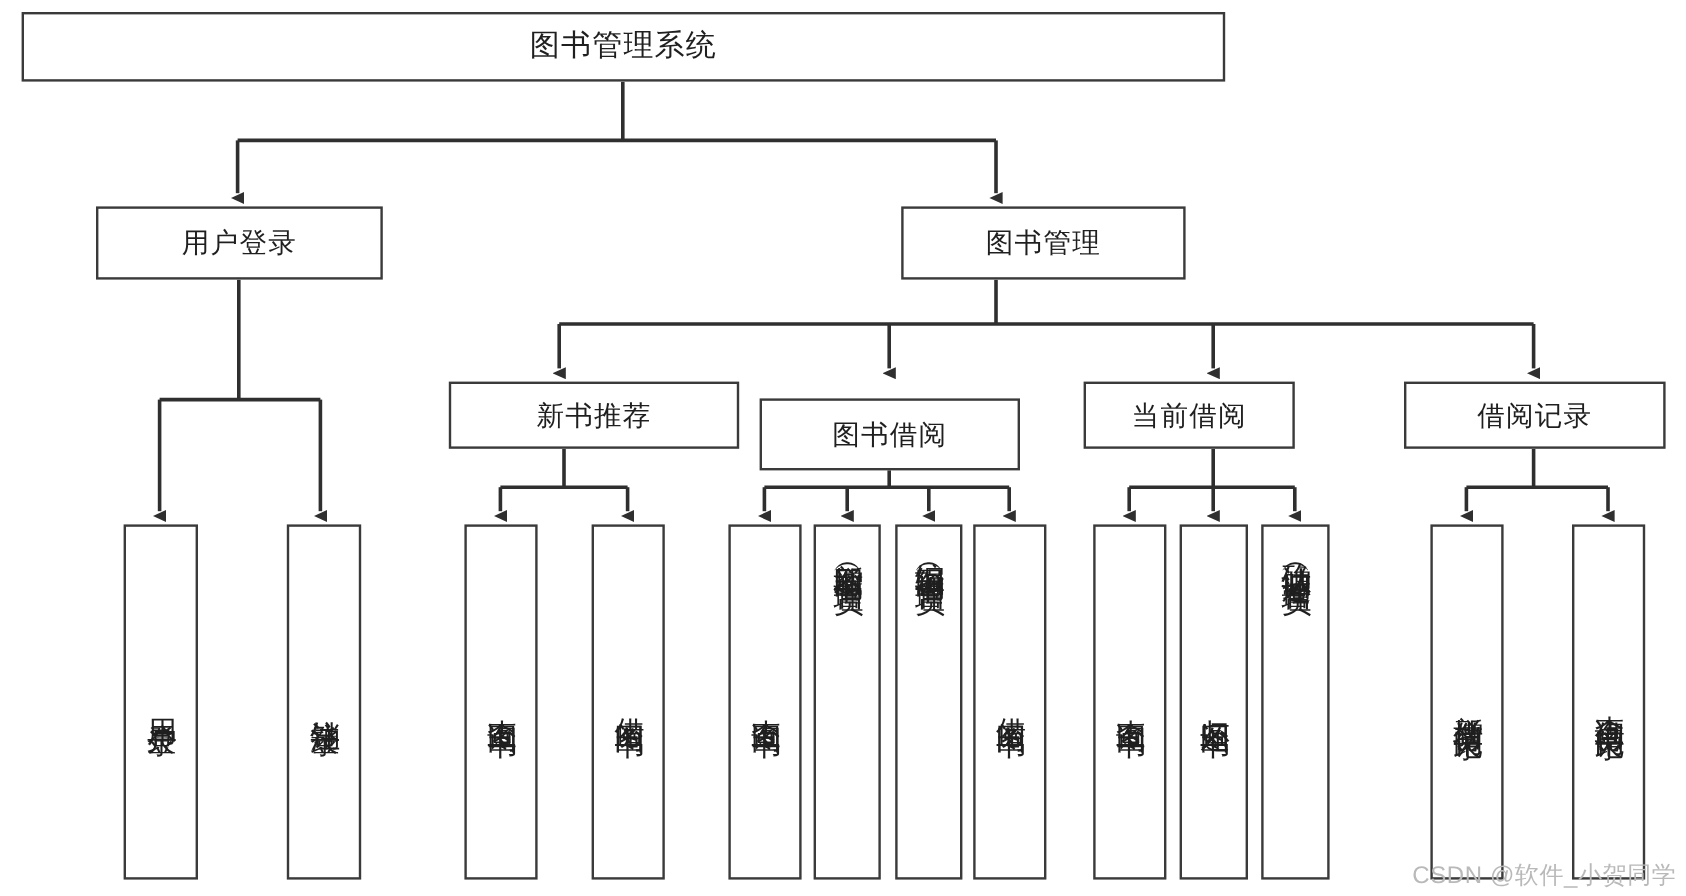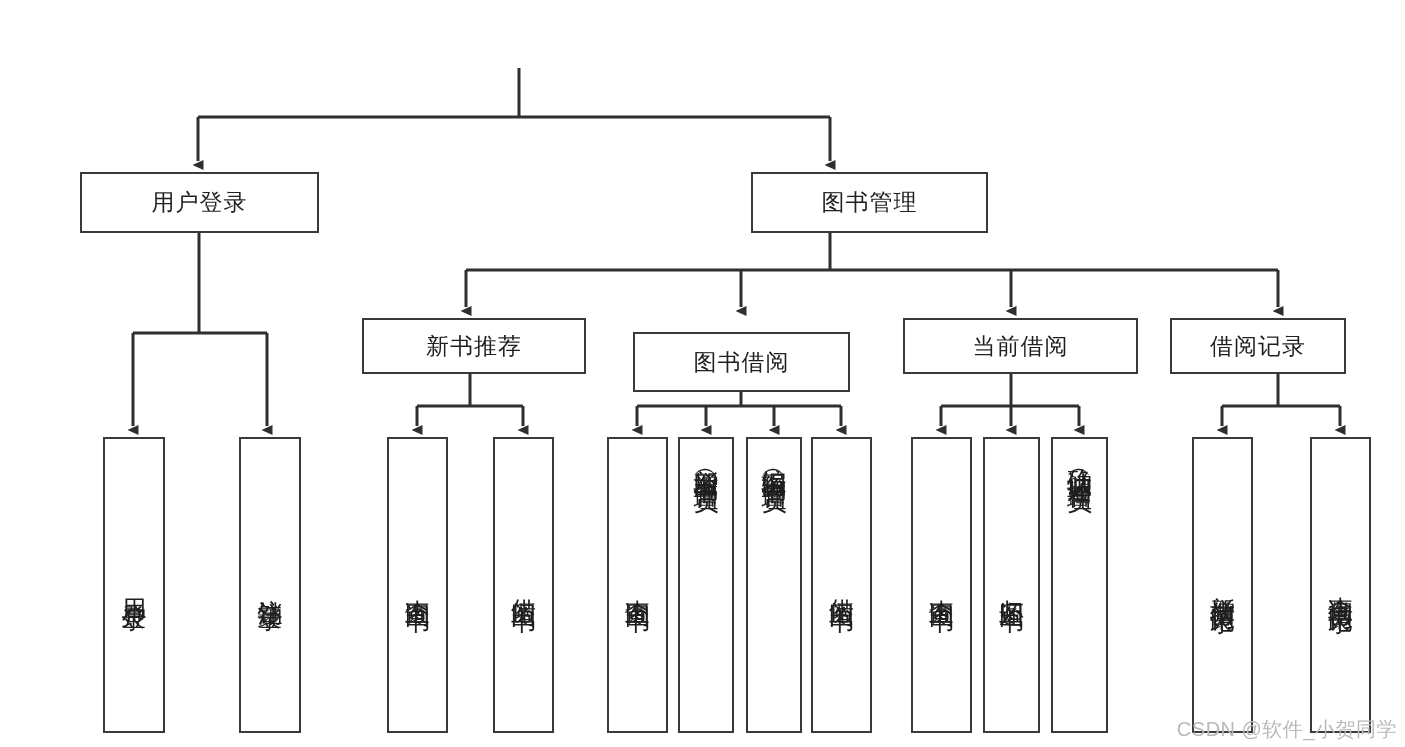--- a/index.html
+++ b/index.html
@@ -124,38 +124,41 @@
       <path d="M1011,406 L1011,426" marker-end="url(#arrow)"></path>
       <path d="M1079,406 L1079,426" marker-end="url(#arrow)"></path>
 
       <path d="M1278,374 L1278,406"></path>
       <path d="M1222,406 L1340,406"></path>
       <path d="M1222,406 L1222,426" marker-end="url(#arrow)"></path>
       <path d="M1340,406 L1340,426" marker-end="url(#arrow)"></path>
     </g>
   </svg>
 
+  <div class="node root horizontal" style="left:18px; top:10px; width:1003px; height:58px;">
+    <span class="node-label">图书管理系统</span>
+  </div>
 
   <div class="node horizontal" style="left:80px; top:172px; width:239px; height:61px;">
     <span class="node-label">用户登录</span>
   </div>
   <div class="node horizontal" style="left:712px; top:172px; width:237px; height:61px;margin-left:39px;">
     <span class="node-label">图书管理</span>
   </div>
 
-  <div class="node horizontal" style="left:362px; top:318px; width:224px; height:56px;">
+  <div class="node horizontal" style="left:374px; top:318px; width:242px; height:56px;">
     <span class="node-label">新书推荐</span>
   </div>
   <div class="node horizontal" style="left:633px; top:332px; width:217px; height:60px;">
     <span class="node-label">图书借阅</span>
   </div>
-  <div class="node horizontal" style="left:903px; top:318px; width:235px; height:56px;text-align:right;">
+  <div class="node horizontal" style="left:903px; top:318px; width:176px; height:56px;text-align:right;">
     <span class="node-label">当前借阅</span>
   </div>
-  <div class="node horizontal" style="left:1170px; top:318px; width:176px; height:56px;">
+  <div class="node horizontal" style="left:1170px; top:318px; width:218px; height:56px;">
     <span class="node-label">借阅记录</span>
   </div>
 
   <div class="node vertical centered" style="left:103px; top:437px; width:62px; height:296px;">
     <span class="node-label">用户登录</span>
   </div>
   <div class="node vertical centered" style="left:239px; top:437px; width:62px; height:296px;">
     <span class="node-label">注销登录</span>
   </div>
 

